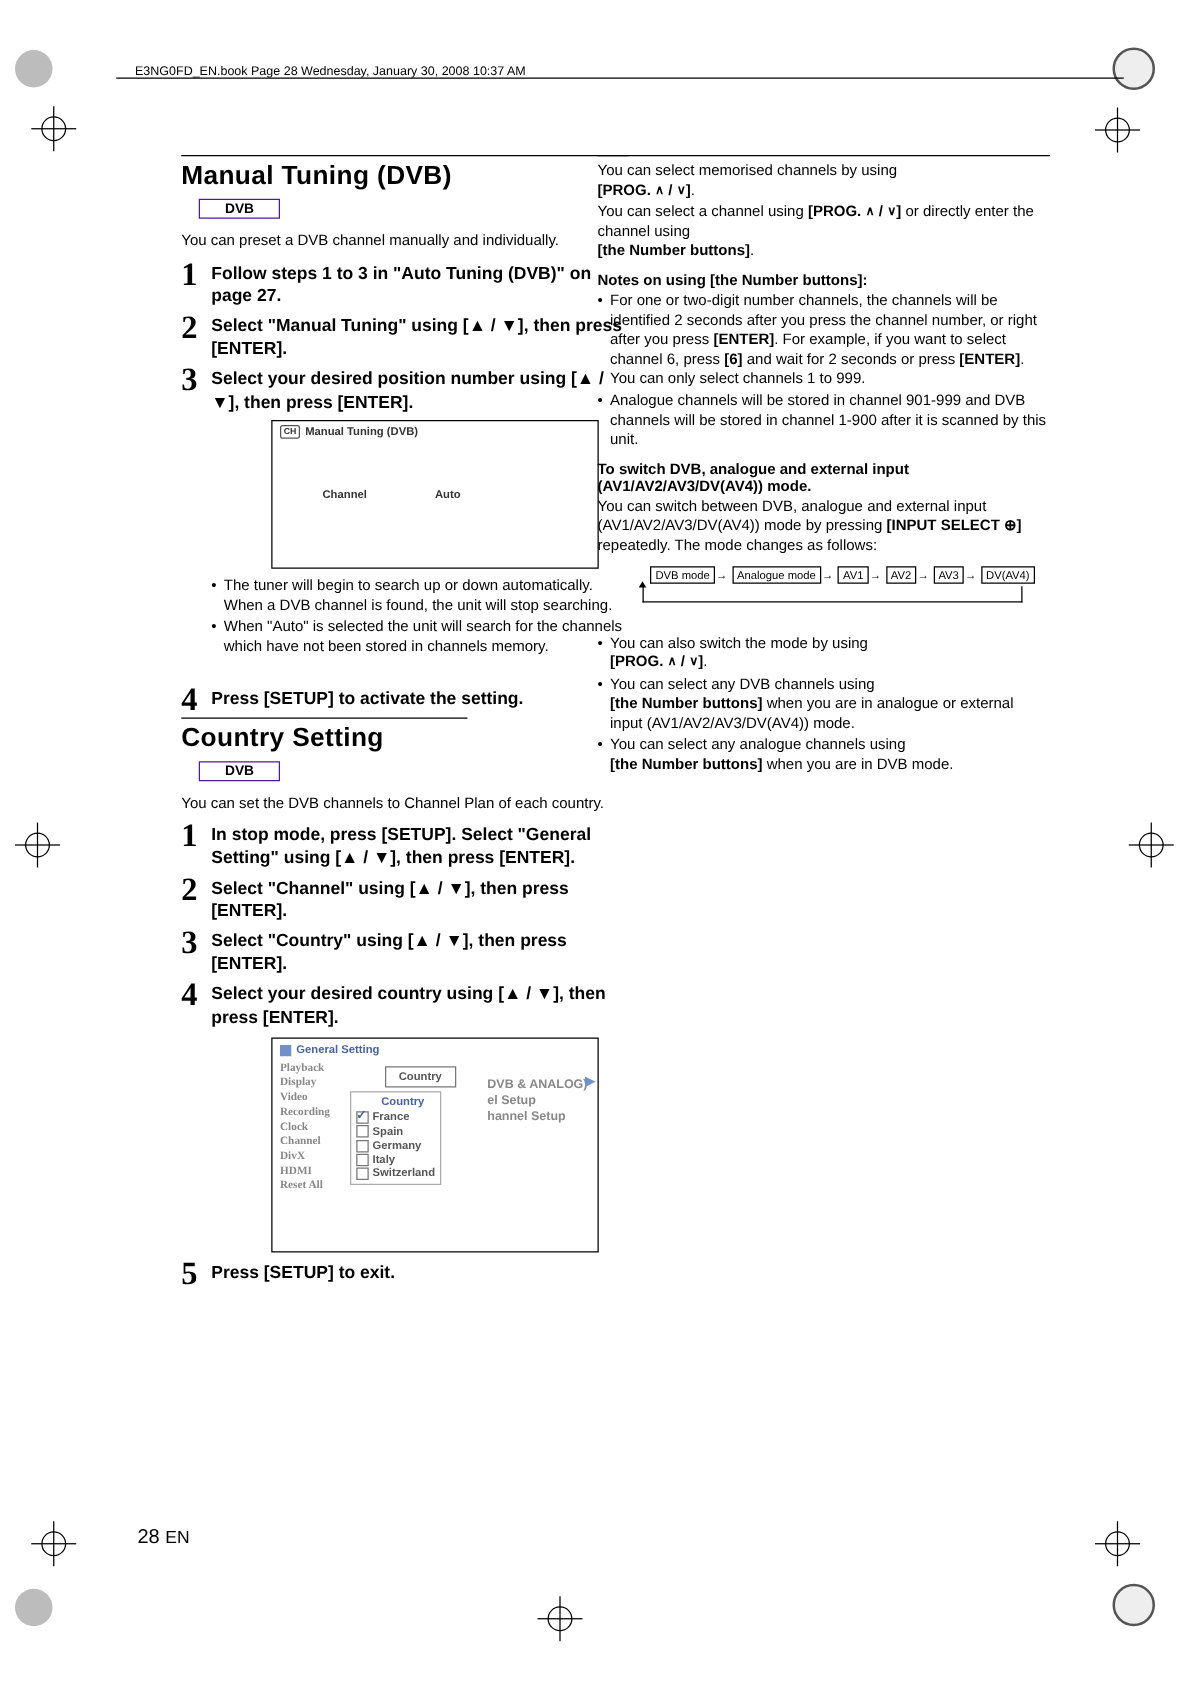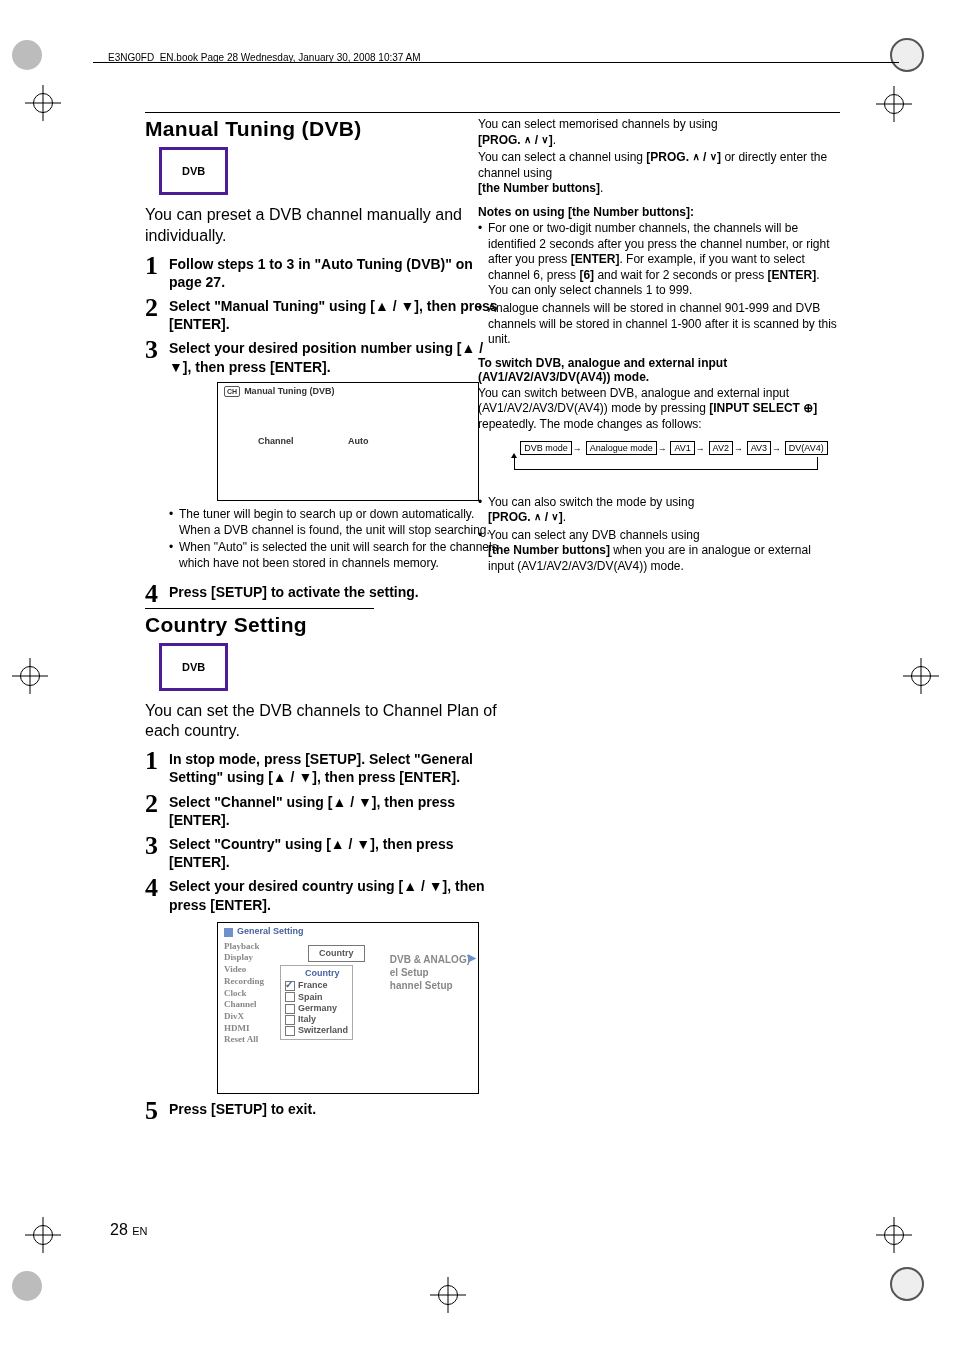--- a/index.html
+++ b/index.html
@@ -20,45 +20,45 @@
     border-top: 0.5px solid #000;
   }
   .header-text {
     position: absolute;
     left: 108px; top: 52px;
     font-size: 10px;
   }
 
   .col {
     position: absolute;
-    top: 112px;
+    top: 124px;
     width: 358px;
   }
   .col.left  { left: 145px; }
   .col.right { left: 478px; width: 362px; }
 
   .rule { border-top: 1px solid #000; height: 0; margin-bottom: 4px; }
 
   h2.sec {
     font-family: Arial, Helvetica, sans-serif;
     font-size: 21px;
     font-weight: bold;
     margin: 0 0 4px 0;
     letter-spacing: 0.3px;
   }
   .badge {
-    border: 3px solid #4c1d95;
+    border: 1px solid #4c1d95;
     display: inline-block;
     font-size: 11px;
     font-weight: bold;
-    padding: 15px 20px;
+    padding: 1px 20px;
     margin: 2px 0 6px 14px;
   }
   .intro {
-    font-size: 16px;
+    font-size: 12px;
     line-height: 1.3;
     margin: 4px 0 8px 0;
   }
   ol.steps {
     list-style: none;
     padding: 0 0 0 0px;
     margin: 0;
     counter-reset: step;
   }
   ol.steps > li {
@@ -97,21 +97,21 @@
   .osd-title .ch-ic {
     border: 1px solid #555; font-size: 7px; padding: 0 2px; border-radius: 2px;
   }
   .osd-body { padding: 36px 10px 52px 10px; }
   .osd-row { display: flex; }
   .osd-row .lbl { width: 90px; margin-left: 30px; }
 
   ul.notes {
     list-style: none;
     padding: 0 0 0 24px;
-    margin: 4px 0 12px 0;
+    margin: 4px 0 24px 0;
   }
   ul.notes > li {
     font-size: 12px;
     line-height: 1.3;
     position: relative;
     padding-left: 10px;
     margin-bottom: 2px;
   }
   ul.notes > li::before {
     content: "•";
@@ -186,21 +186,21 @@
   .osd2 .pop2 .chk { width:8px; height:8px; border:1px solid #777; display:inline-block; position:relative;}
   .osd2 .pop2 .chk.on::after { content:"✓"; position:absolute; left:-1px; top:-3px; font-size:10px; color:#468;}
   .osd2 .play { position:absolute; right:2px; top:28px; color:#6f90c8; font-size:10px;}
 
   .page-num {
     position: absolute;
     left: 110px;
     bottom: 112px;
     font-size: 16px;
   }
-  .page-num .en { font-size: 11px; }
+  .page-num .en { font-size: 14px; }
 
   .cross {
     position: absolute;
     width: 36px; height: 36px;
   }
   .cross::before, .cross::after {
     content:""; position:absolute; background:#000;
   }
   .cross::before { left:50%; top:0; bottom:0; width:1px; transform:translateX(-50%);}
   .cross::after  { top:50%; left:0; right:0; height:1px; transform:translateY(-50%);}
@@ -363,18 +363,19 @@
       <span class="box">AV2</span><span class="arr">→</span>
       <span class="box">AV3</span><span class="arr">→</span>
       <span class="box">DV(AV4)</span>
     </div>
     <div class="loop"></div>
   </div>
 
   <ul class="rt-notes" style="margin-top:14px;">
     <li><span>You can also switch the mode by using </span><br><b><span>[PROG. </span><span class="tri">∧</span><span> / </span><span class="tri">∨</span><span>]</span></b><span>.</span></li>
     <li><span>You can select any DVB channels using </span><br><b>[the Number buttons]</b><span> when you are in analogue or external input (AV1/AV2/AV3/DV(AV4)) mode.</span></li>
+    <li><span>You can select any analogue channels using </span><br><b>[the Number buttons]</b><span> when you are in DVB mode.</span></li>
   </ul>
 </div>
 
 <div class="page-num">
   <span>28</span> <span class="en">EN</span>
 </div>
 
 </body></html>

